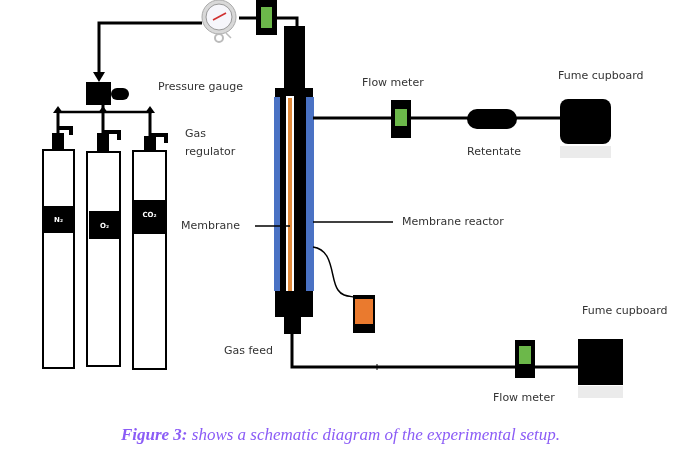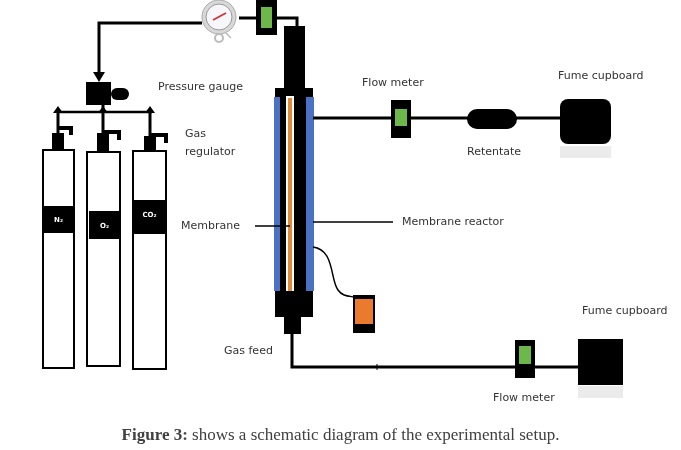--- a/index.html
+++ b/index.html
@@ -1,21 +1,21 @@
 <!DOCTYPE html>
 <html><head>
 <meta charset="utf-8">
 <style>
   html, body { margin:0; padding:0; background:#ffffff; }
   body { width:681px; height:450px; position:relative; overflow:hidden; font-family:"DejaVu Sans", sans-serif; }
   #diagram { position:absolute; left:0; top:0; }
   .lbl { font-family:"DejaVu Sans", sans-serif; font-size:11px; fill:#333333; }
   .cyl-lbl { font-family:"DejaVu Sans", sans-serif; font-size:7px; fill:#ffffff; font-weight:bold; }
   #caption { position:absolute; left:0; width:681px; top:425px; text-align:center;
-             font-family:"Liberation Serif", serif; font-size:17px; color:#404040; }
+             font-family:"Liberation Serif", serif; font-size:17px; color:#8b5cf6;font-style:italic; }
   #caption b { font-weight:bold; }
 </style>
 </head>
 <body>
 
 <svg id="diagram" width="681" height="420" viewBox="0 0 681 420">
 
   <g>
     <polyline points="202,23 99,23 99,75" fill="none" stroke="#000" stroke-width="3"></polyline>
     <polygon points="93,72 105,72 99,82" fill="#000"></polygon>

